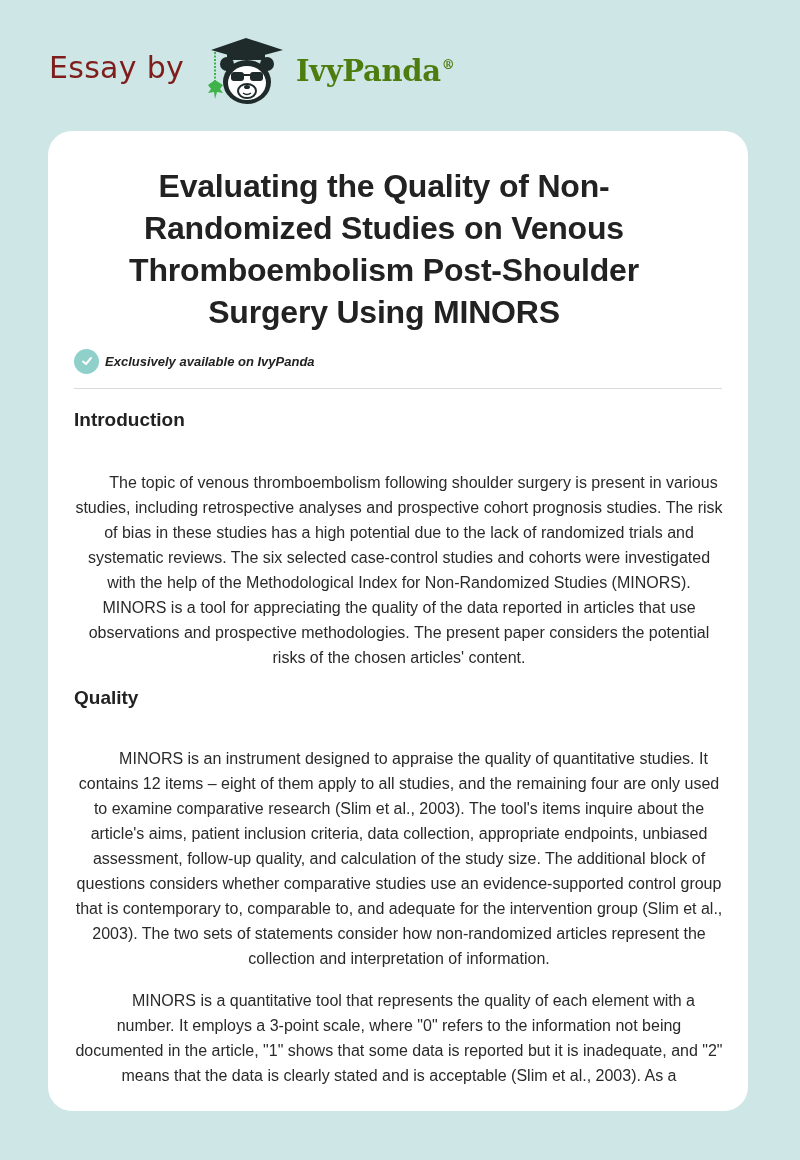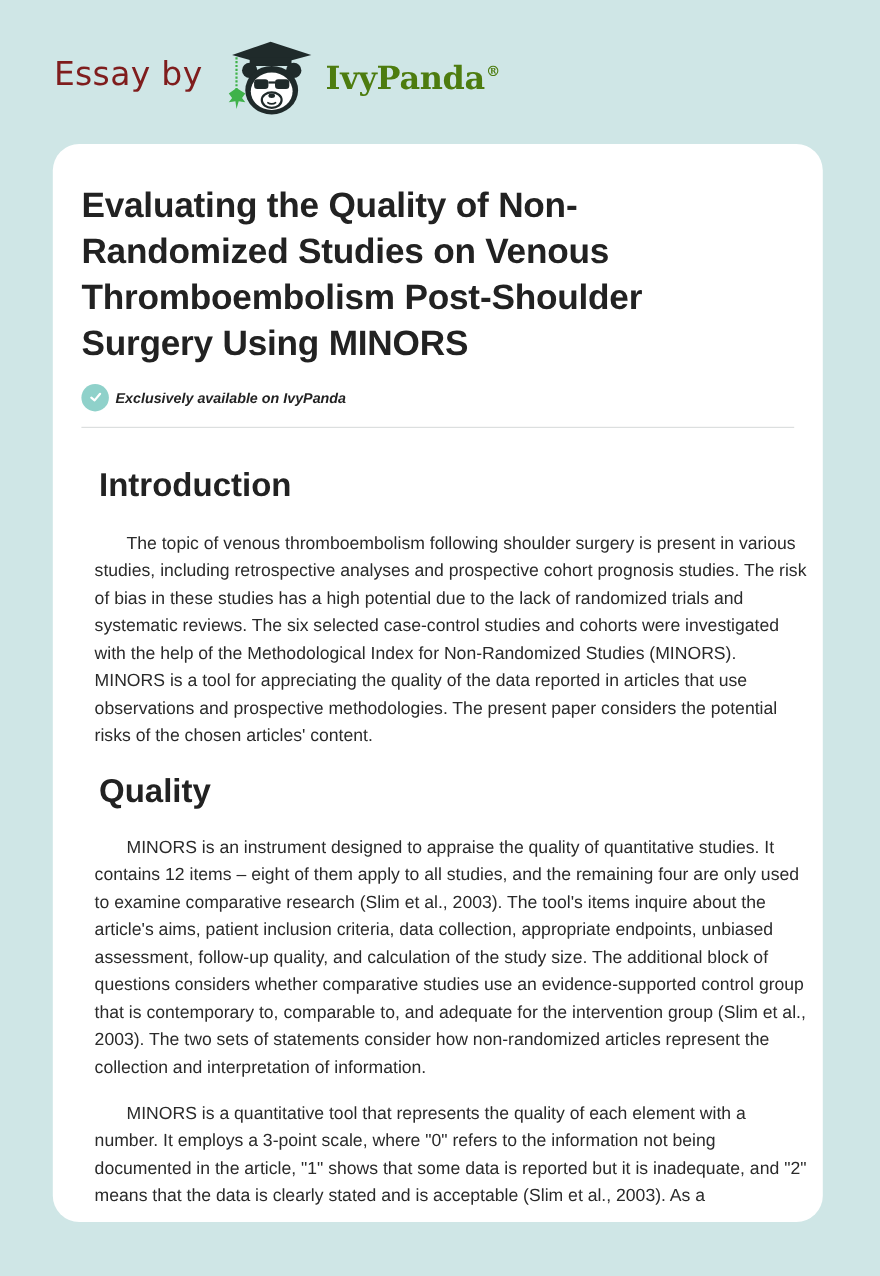--- a/index.html
+++ b/index.html
@@ -20,45 +20,45 @@
     }
     .logo-mark { position: absolute; left: 203px; top: 36px; width: 85px; height: 72px; }
     .brand {
       position: absolute; left: 296px; top: 54px;
       font-family: "DejaVu Serif", serif; font-weight: bold;
       font-size: 29px; color: #4d7c0f; letter-spacing: -0.3px;
     }
     .brand sup { font-size: 13px; vertical-align: 12px; margin-left: 1px; }
     .card {
       position: absolute; left: 48px; top: 131px; width: 700px; height: 980px;
-      background: #ffffff; border-radius: 24px; overflow: hidden;
+      background: #ffffff; border-radius: 24px; overflow: hidden; text-align: center;
     }
     .title {
       position: absolute; left: 26px; top: 34px; width: 620px;
       margin: 0; font-size: 32px; line-height: 42px; font-weight: bold;
       color: #222; letter-spacing: -0.2px;
     }
     .badge {
       position: absolute; left: 26px; top: 217px; height: 26px;
       display: flex; align-items: center;
     }
     .badge .check {
       width: 25px; height: 25px; border-radius: 50%; background: #8fd1ca;
       display: flex; align-items: center; justify-content: center; margin-right: 6px;
     }
     .badge .label { font-size: 13px; font-weight: bold; color: #222; font-style: italic; }
     .divider {
       position: absolute; left: 26px; top: 257px; width: 648px; height: 1px; background: #d9dcdc;
     }
     .h2 {
-      position: absolute; left: 26px; margin: 16px;
-      font-size: 30px; font-weight: bold; color: #222;
+      position: absolute; left: 26px; margin: 0;
+      font-size: 19px; font-weight: bold; color: #222;
     }
     .para {
-      position: absolute; left: 26px; width: 650px; margin: 12px;
+      position: absolute; left: 26px; width: 650px; margin: 0;
       font-size: 16px; line-height: 25px; color: #2a2a2a; text-indent: 29px;
     }
   </style>
 </head>
 <body>
 
 <div class="header">
   <span class="essay-by">Essay by</span>
   <svg class="logo-mark" viewBox="0 0 85 72">
 

